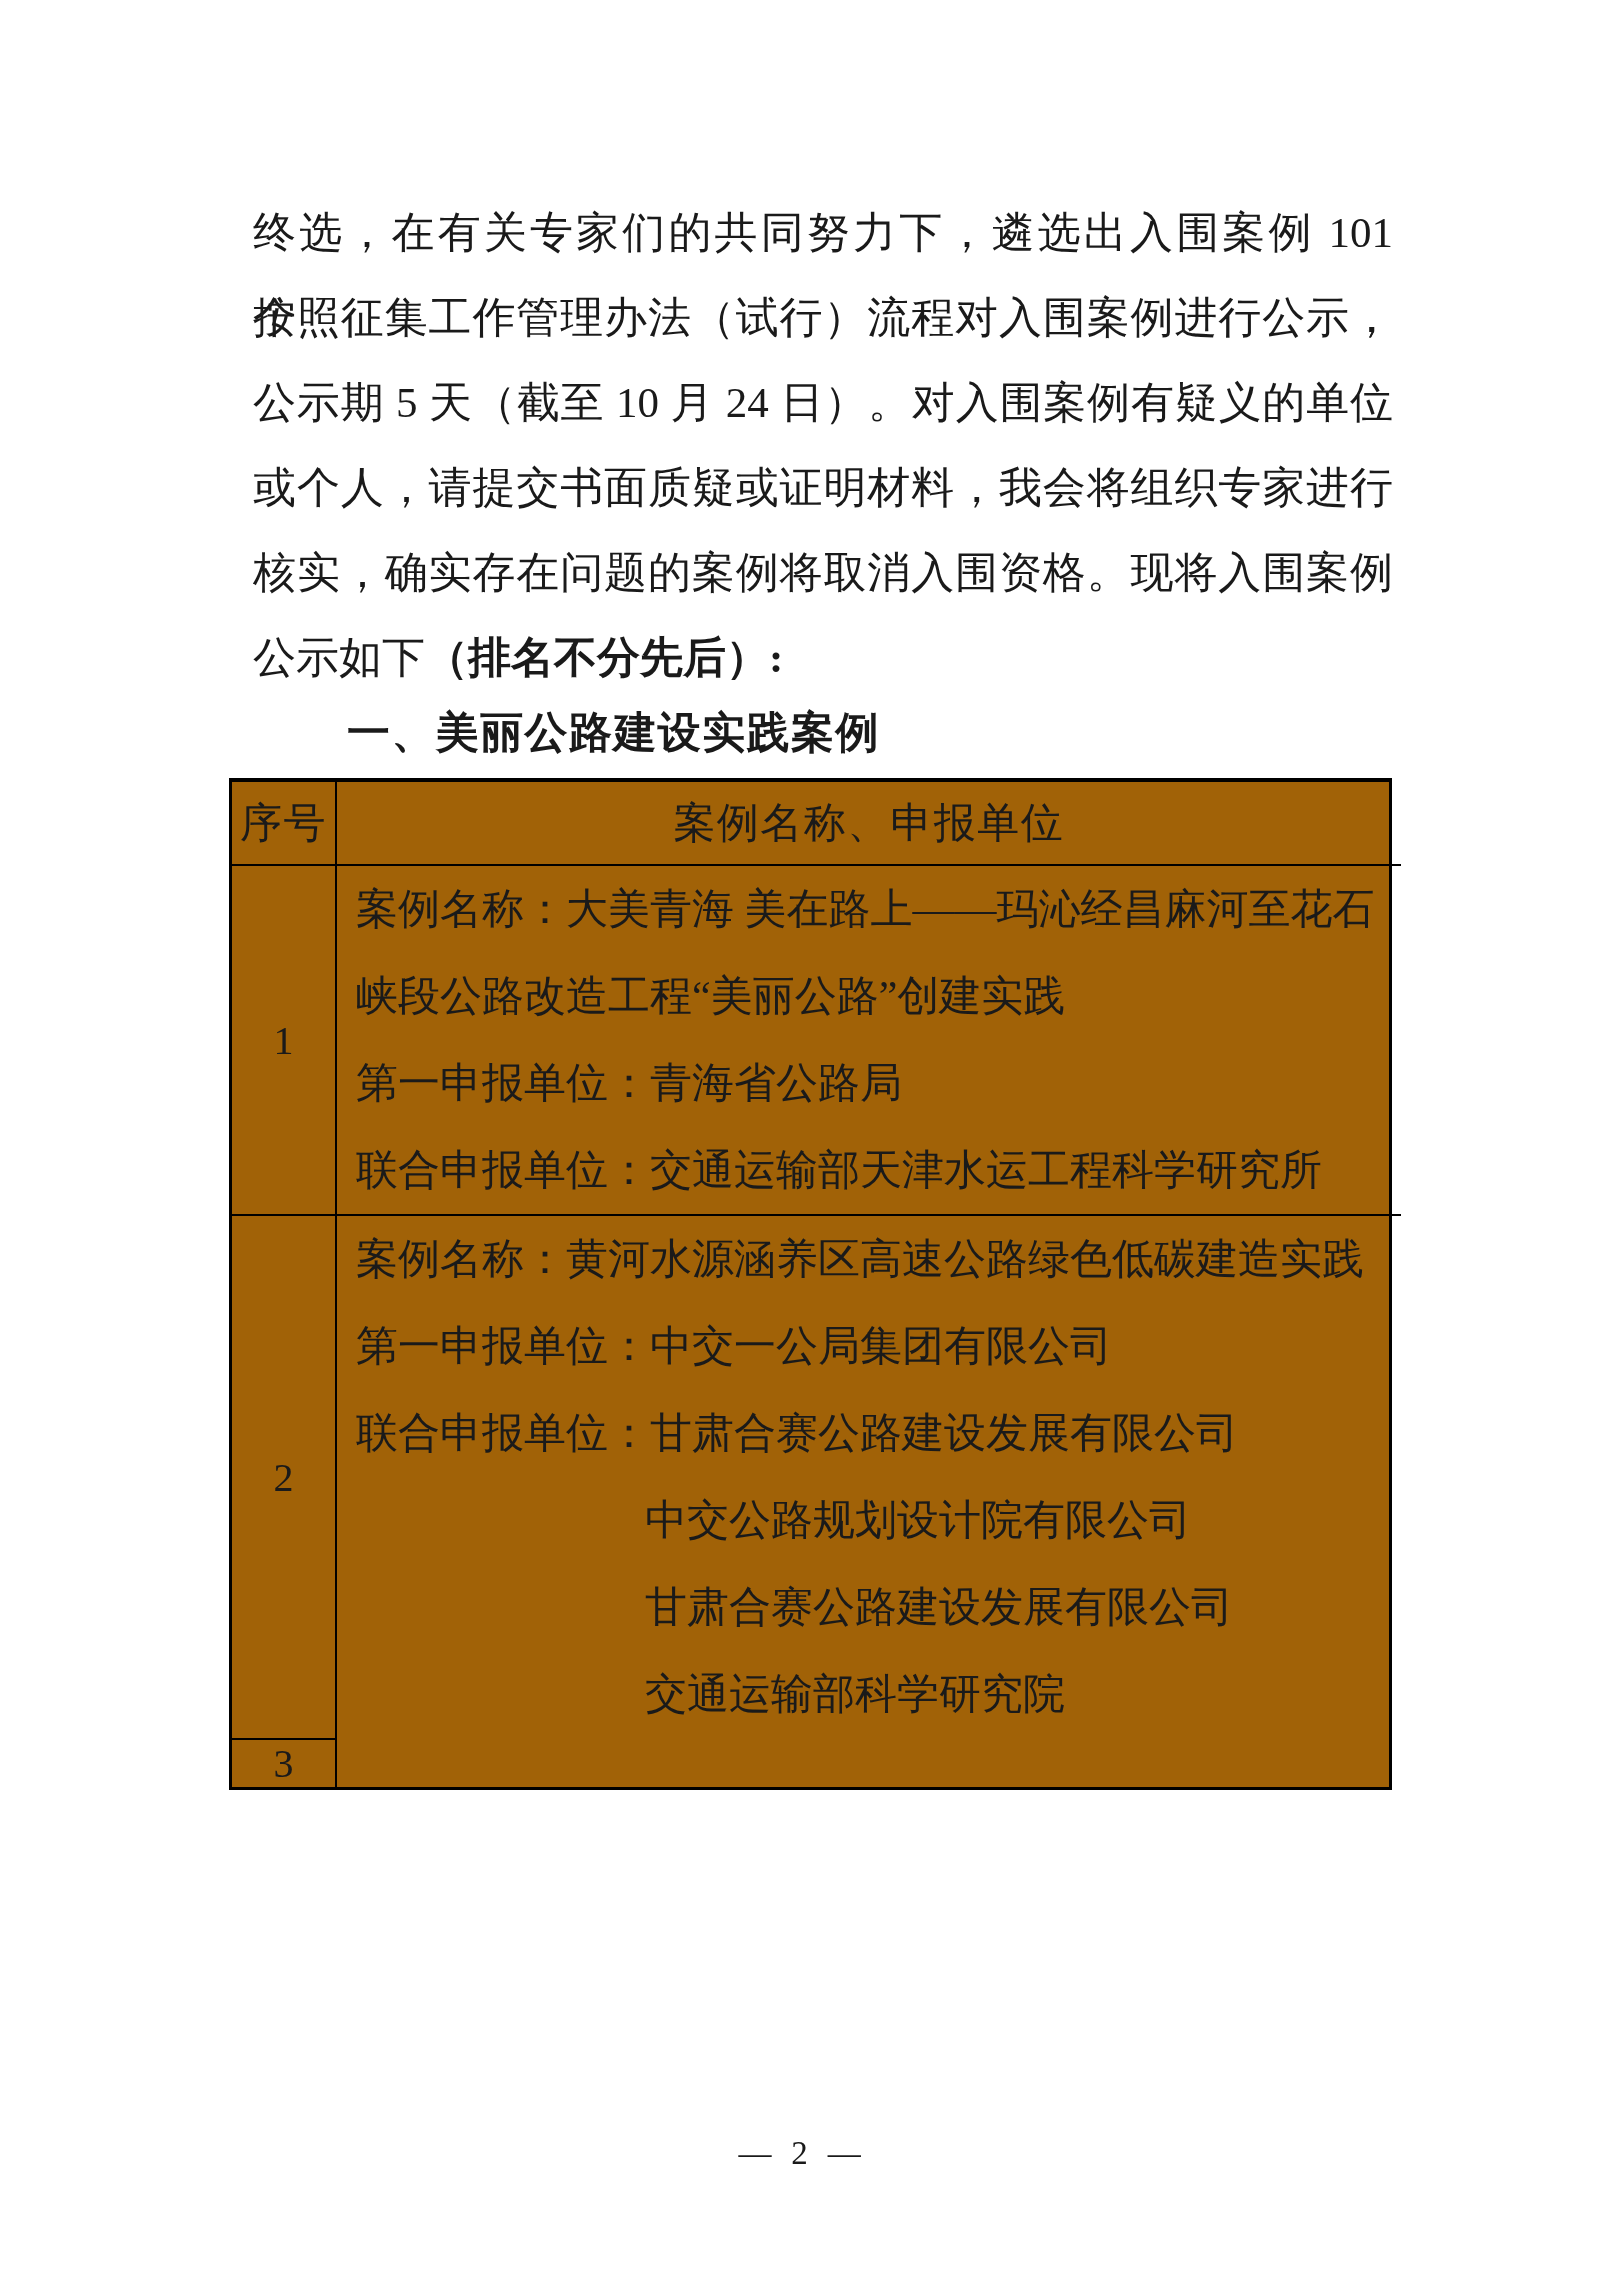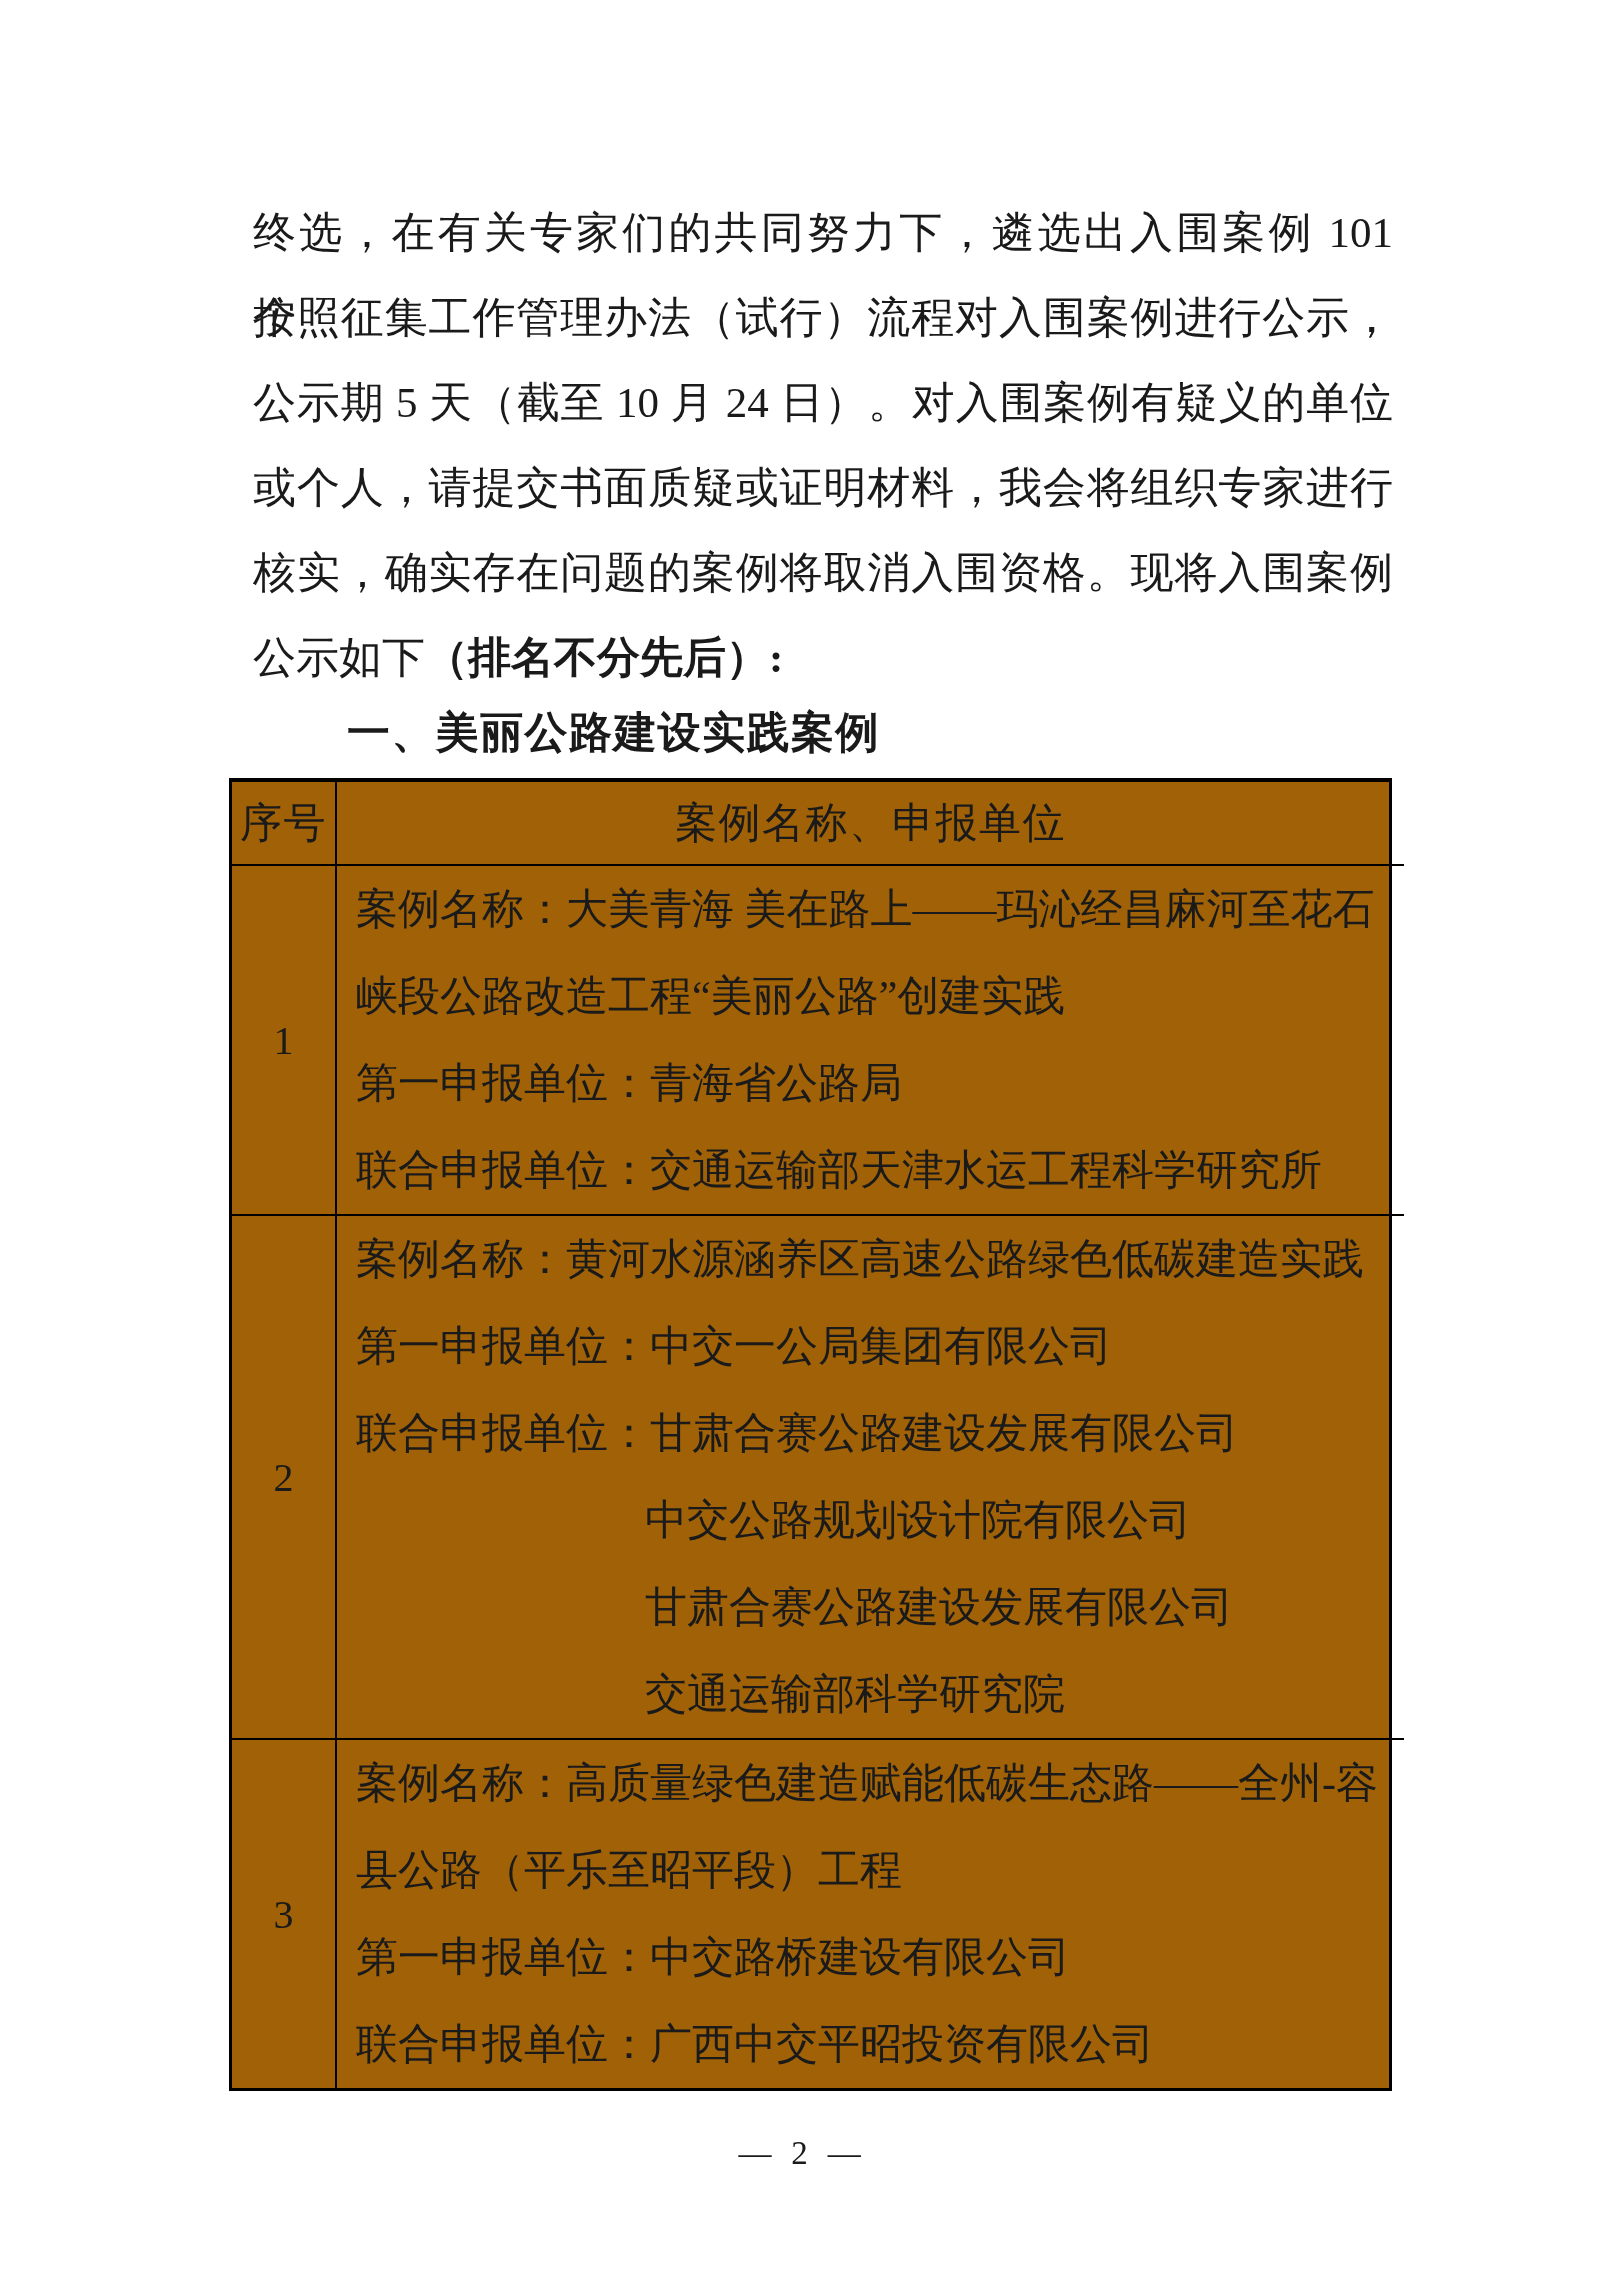--- a/index.html
+++ b/index.html
@@ -140,24 +140,18 @@
       <div class="cell-num">2</div>
       <div class="cell-content">
         <div class="case-line">案例名称：黄河水源涵养区高速公路绿色低碳建造实践</div>
         <div class="case-line">第一申报单位：中交一公局集团有限公司</div>
         <div class="case-line">联合申报单位：甘肃合赛公路建设发展有限公司</div>
         <div class="case-line indent">中交公路规划设计院有限公司</div>
         <div class="case-line indent">甘肃合赛公路建设发展有限公司</div>
         <div class="case-line indent">交通运输部科学研究院</div>
       </div>
       <div class="cell-num">3</div>
-      <div class="cell-content">
-        <div class="case-line">案例名称：高质量绿色建造赋能低碳生态路——全州-容</div>
-        <div class="case-line">县公路（平乐至昭平段）工程</div>
-        <div class="case-line">第一申报单位：中交路桥建设有限公司</div>
-        <div class="case-line">联合申报单位：广西中交平昭投资有限公司</div>
-      </div>
     </div>
 
   <div class="footer">— 2 —</div>
 
 </div>
 
 
 </body></html>

